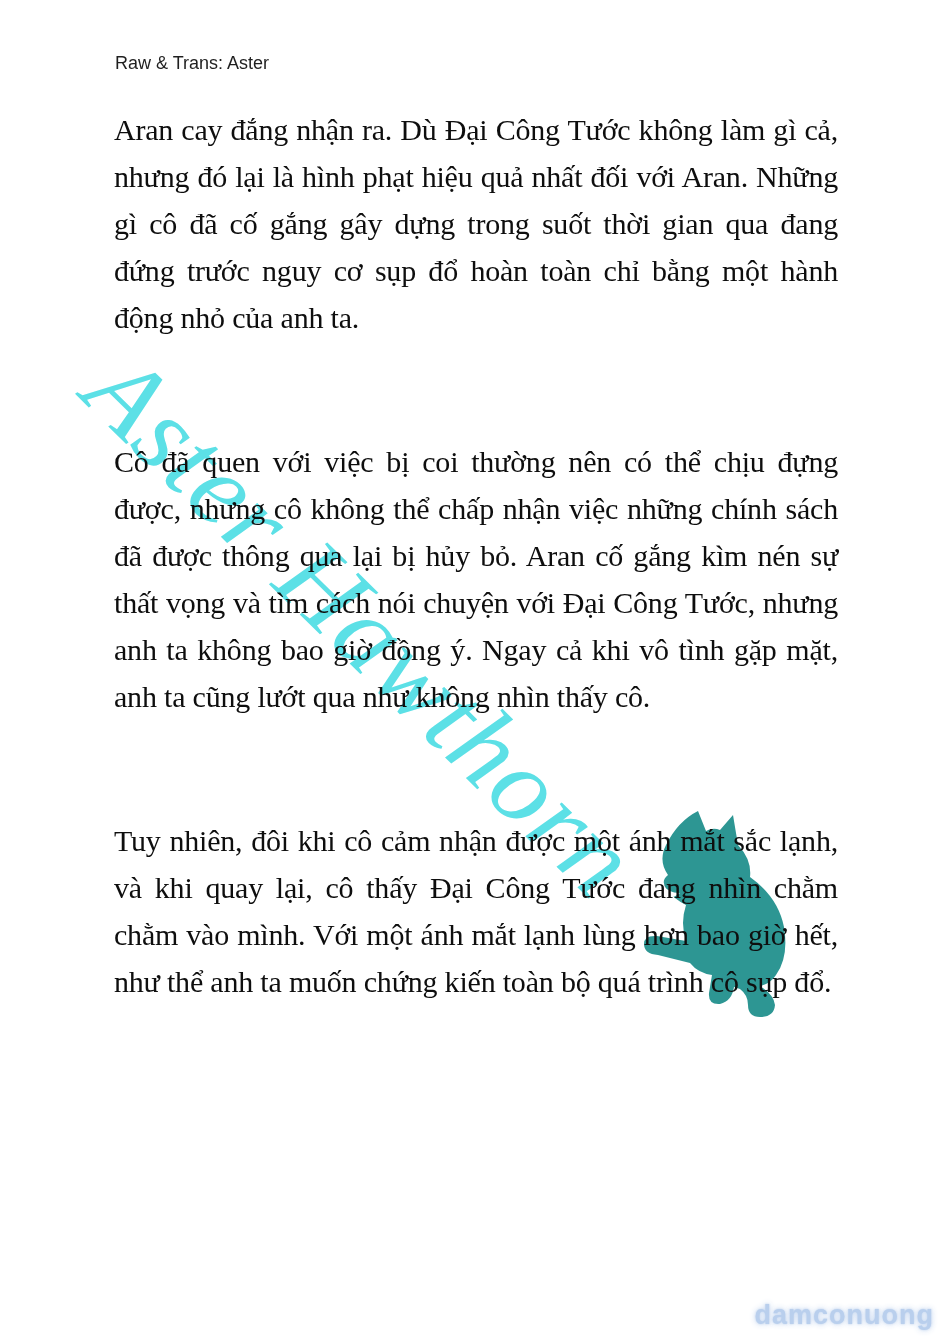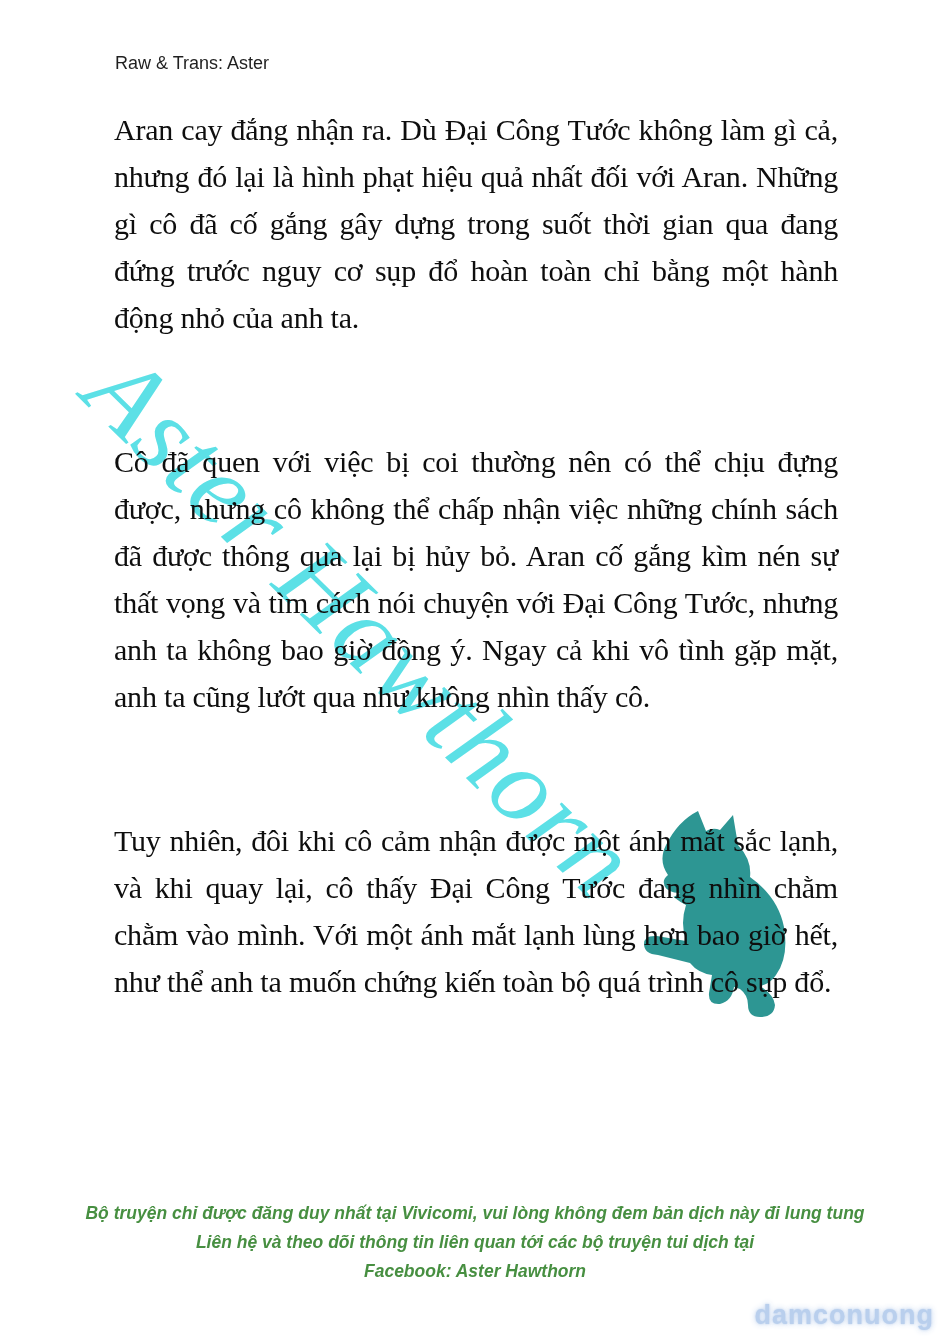--- a/index.html
+++ b/index.html
@@ -131,22 +131,17 @@
              Q18,56 26,40 Q38,16 58,6 Z" fill="#2d9693"></path>
     <path fill="#ffffff" d="M20,78 Q28,88 40,88 Q30,96 22,90 Q17,84 20,78 Z"></path>
   </svg>
 
   <div class="body-text">
     <p>Aran cay đắng nhận ra. Dù Đại Công Tước không làm gì cả, nhưng đó lại là hình phạt hiệu quả nhất đối với Aran. Những gì cô đã cố gắng gây dựng trong suốt thời gian qua đang đứng trước nguy cơ sụp đổ hoàn toàn chỉ bằng một hành động nhỏ của anh ta.</p>
     <p>Cô đã quen với việc bị coi thường nên có thể chịu đựng được, nhưng cô không thể chấp nhận việc những chính sách đã được thông qua lại bị hủy bỏ. Aran cố gắng kìm nén sự thất vọng và tìm cách nói chuyện với Đại Công Tước, nhưng anh ta không bao giờ đồng ý. Ngay cả khi vô tình gặp mặt, anh ta cũng lướt qua như không nhìn thấy cô.</p>
     <p>Tuy nhiên, đôi khi cô cảm nhận được một ánh mắt sắc lạnh, và khi quay lại, cô thấy Đại Công Tước đang nhìn chằm chằm vào mình. Với một ánh mắt lạnh lùng hơn bao giờ hết, như thể anh ta muốn chứng kiến toàn bộ quá trình cô sụp đổ.</p>
   </div>
 
-  <div class="footer-note">
-    <div>Bộ truyện chỉ được đăng duy nhất tại Vivicomi, vui lòng không đem bản dịch này đi lung tung</div>
-    <div>Liên hệ và theo dõi thông tin liên quan tới các bộ truyện tui dịch tại</div>
-    <div>Facebook: Aster Hawthorn</div>
-  </div>
 
 
   <div class="damconuong-logo">damconuong</div>
 
 </div>
 
 </body></html>

